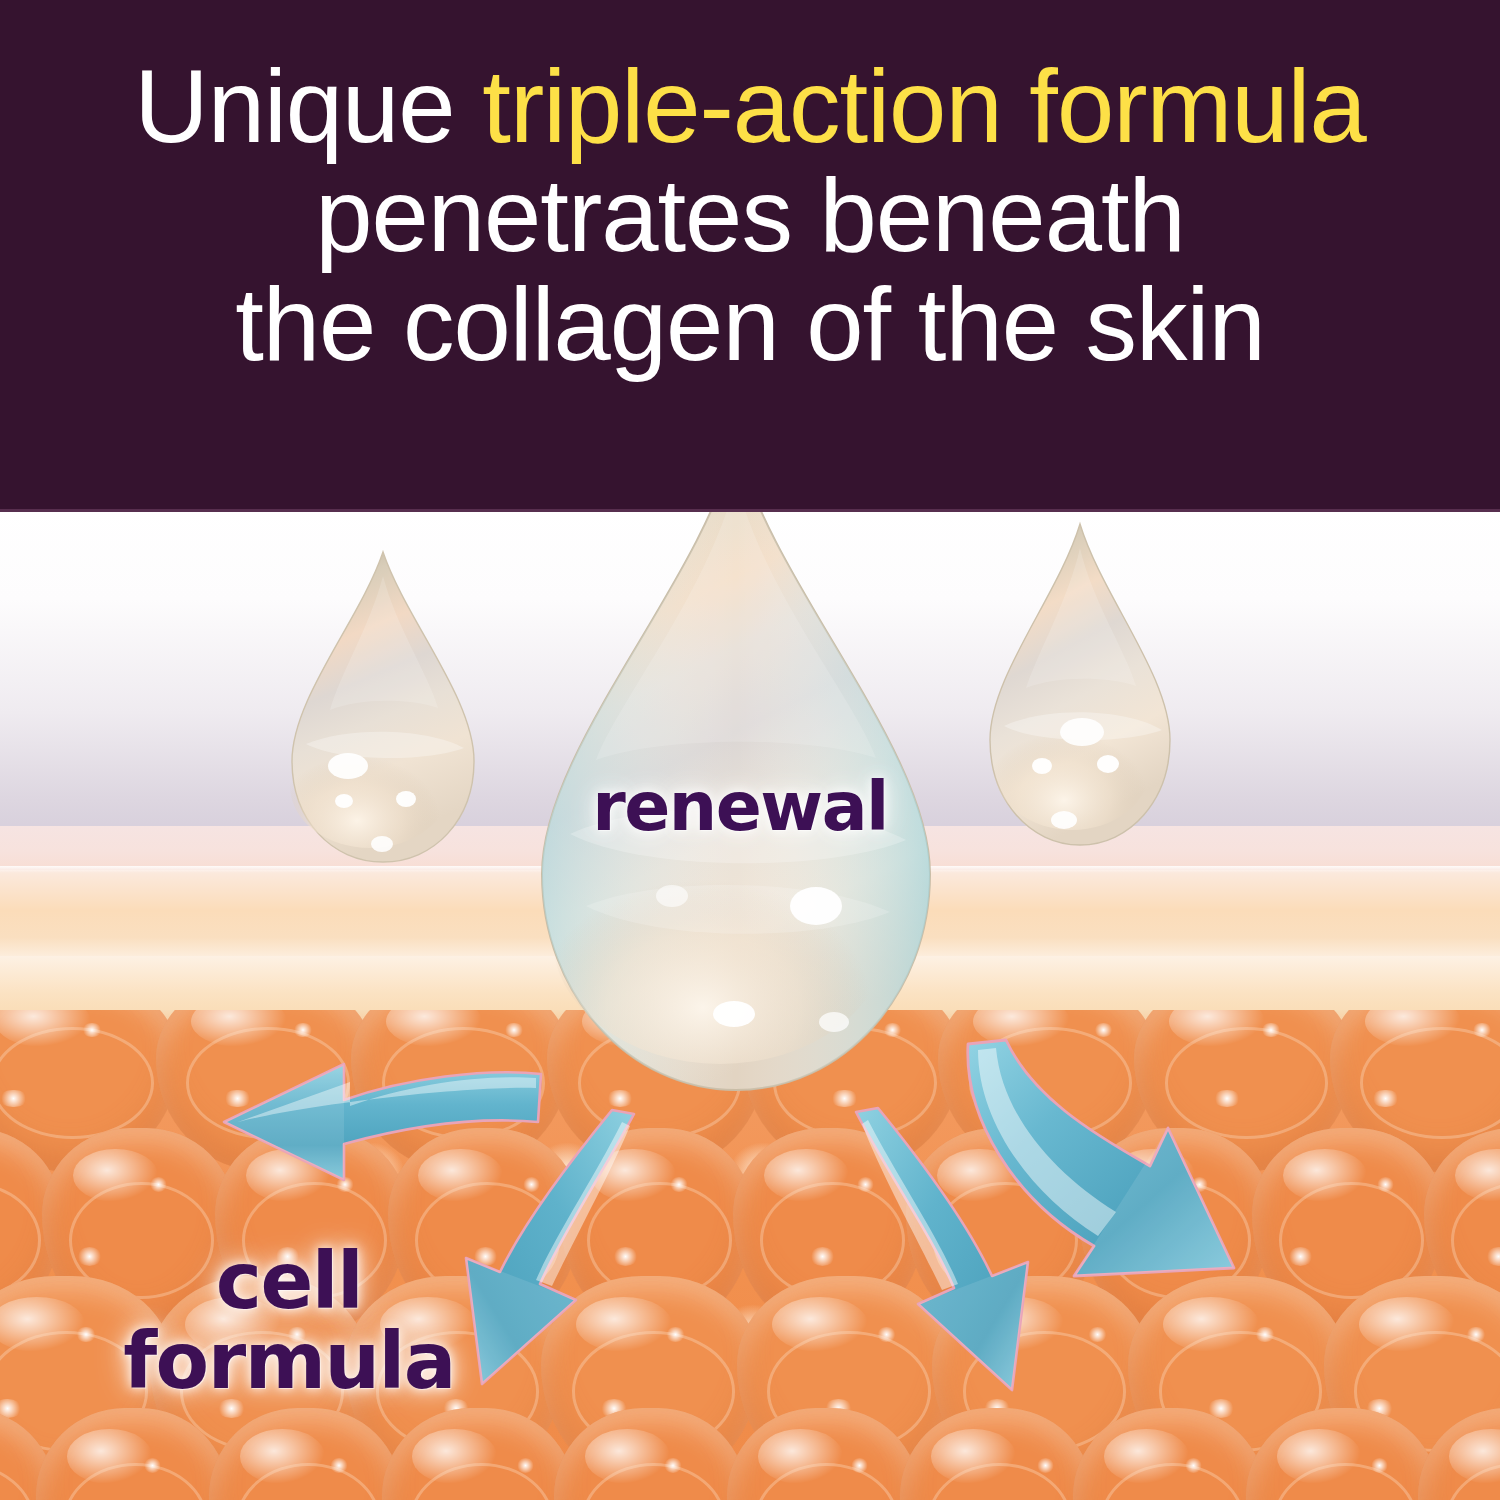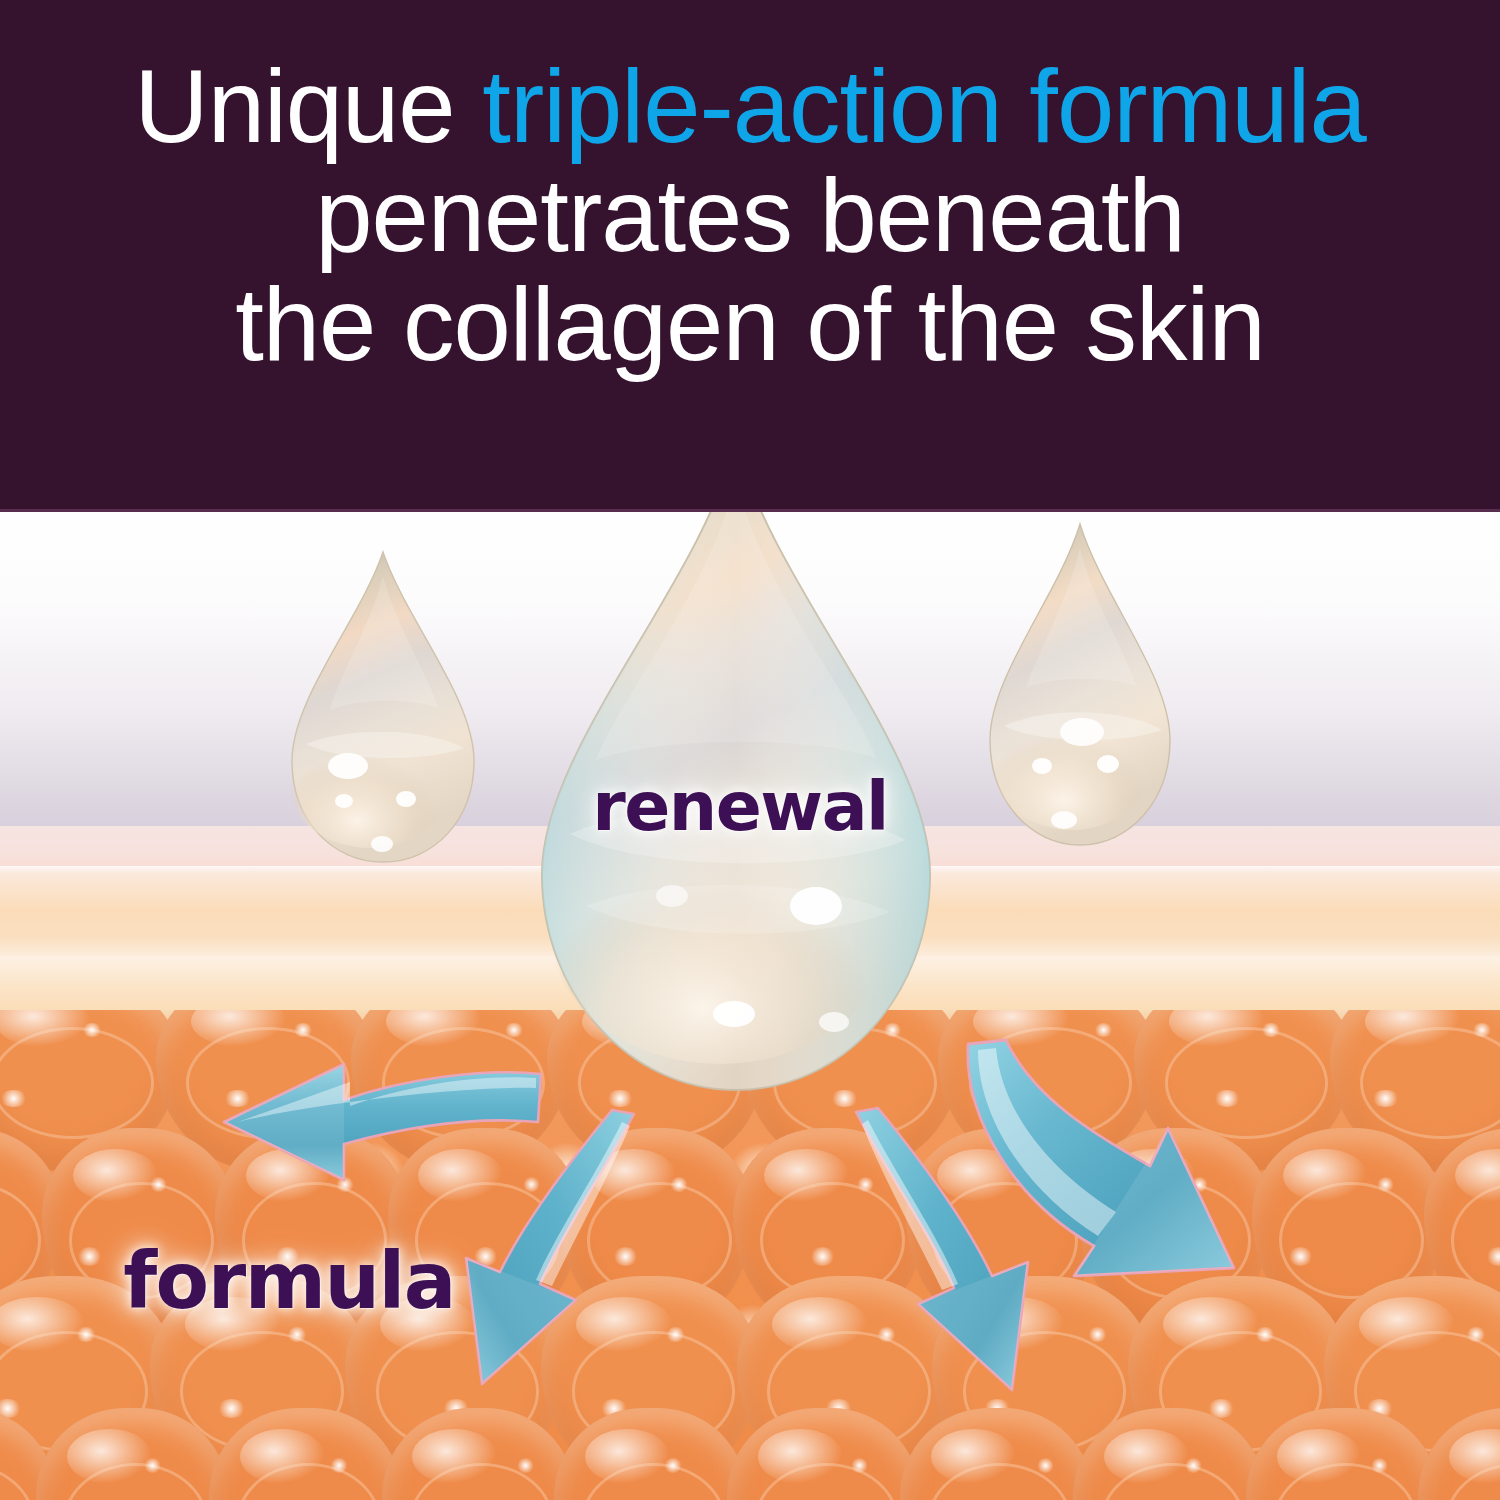--- a/index.html
+++ b/index.html
@@ -24,21 +24,21 @@
     position:absolute;left:0;top:52px;width:1500px;
     text-align:center;line-height:1.06;
     font-weight:400;
     font-size:103px;
     letter-spacing:-1px;
     color:#ffffff;
     font-family:"Liberation Sans Narrow","Liberation Sans",sans-serif;
     -webkit-font-smoothing:antialiased;
   }
   .headline .ln{display:block;white-space:nowrap;}
-  .gold{color:#0ea5e9;}
+  .gold{color:#fde047;}
 
   
   .air{
     position:absolute;left:0;top:505px;width:1500px;height:335px;
     background:linear-gradient(to bottom,#ffffff 0%,#fdfcfd 28%,#efebf0 62%,#ddd6e0 88%,#d6cedb 100%);
     z-index:4;
   }
 
   
   .skin-top{
@@ -524,20 +524,21 @@
       <path d="M38 18 C 38 88, 88 160, 158 204 L 176 180 C 112 140, 62 82, 56 16 Z" fill="#ffffff" opacity="0.46"></path>
       <path d="M228 96 L 294 236 L 134 244 Z" fill="#ffffff" opacity="0.10"></path>
     </svg>
   </div>
 
   <div class="callout" id="callout-moisture">
     <span class="cl">renewal</span>
   </div>
 
   <div class="callout" id="callout-cell">
+    <span class="cl">cell</span>
     <span class="cl">formula</span>
   </div>
 
 
   <div class="header-band">
     <div class="headline">
       <span class="ln"><span>Unique </span><span class="gold">triple-action formula</span></span>
       <span class="ln">penetrates beneath</span>
       <span class="ln">the collagen of the skin</span>
     </div>

